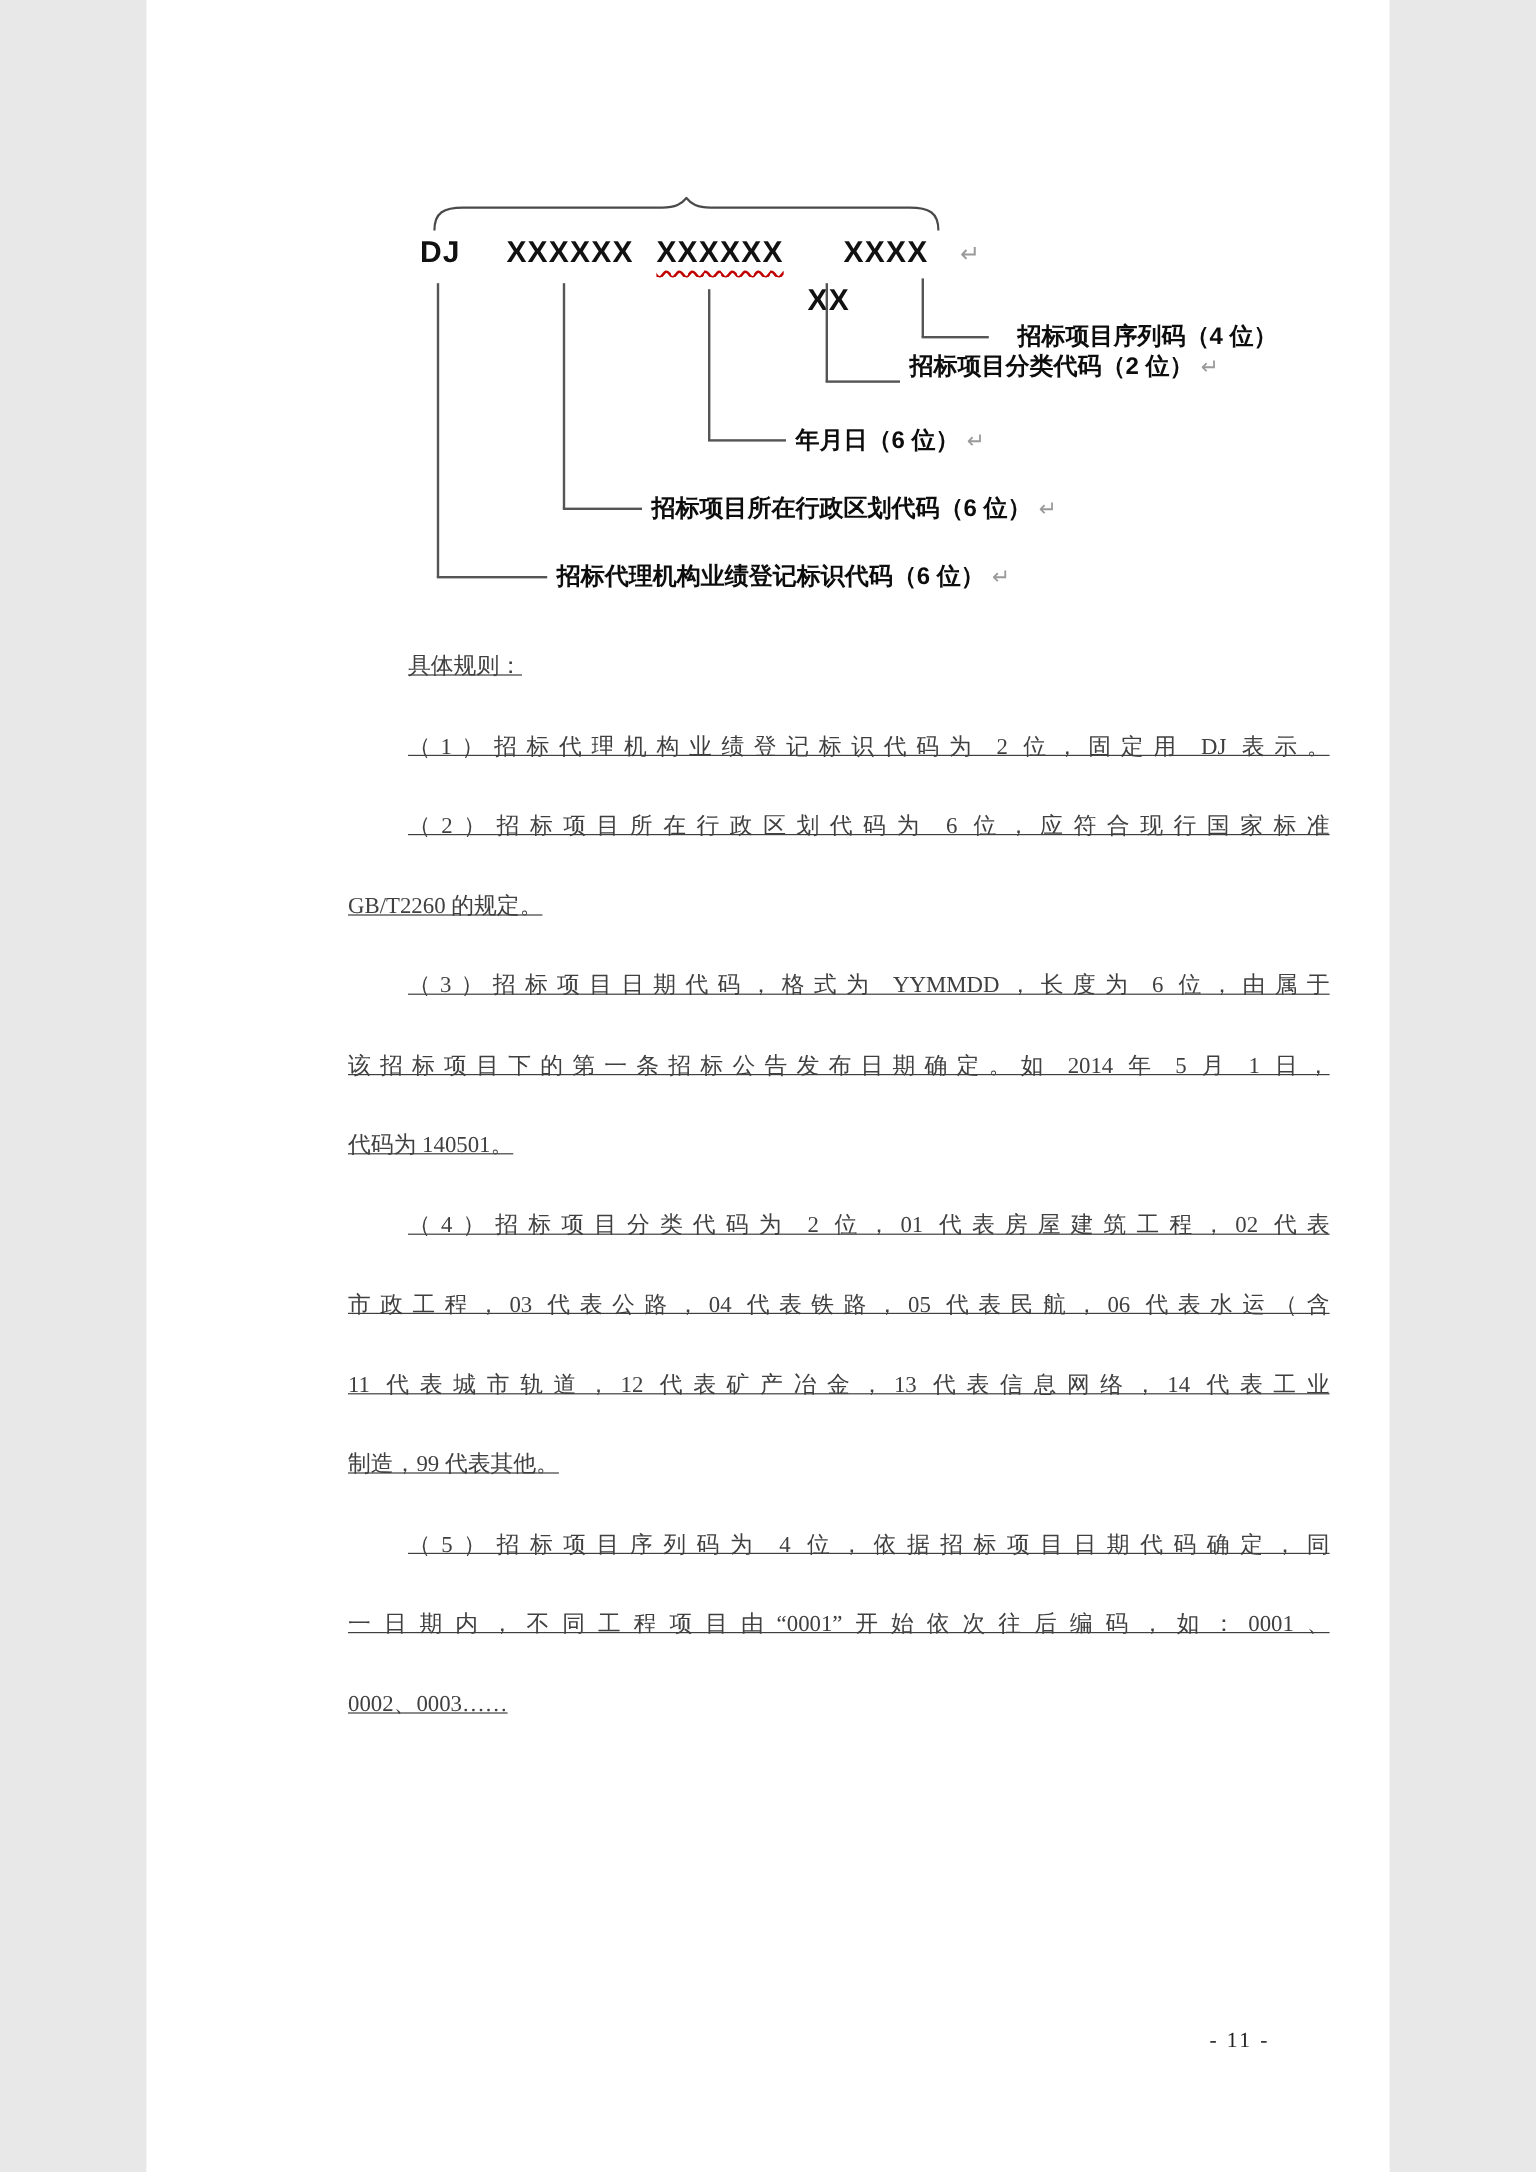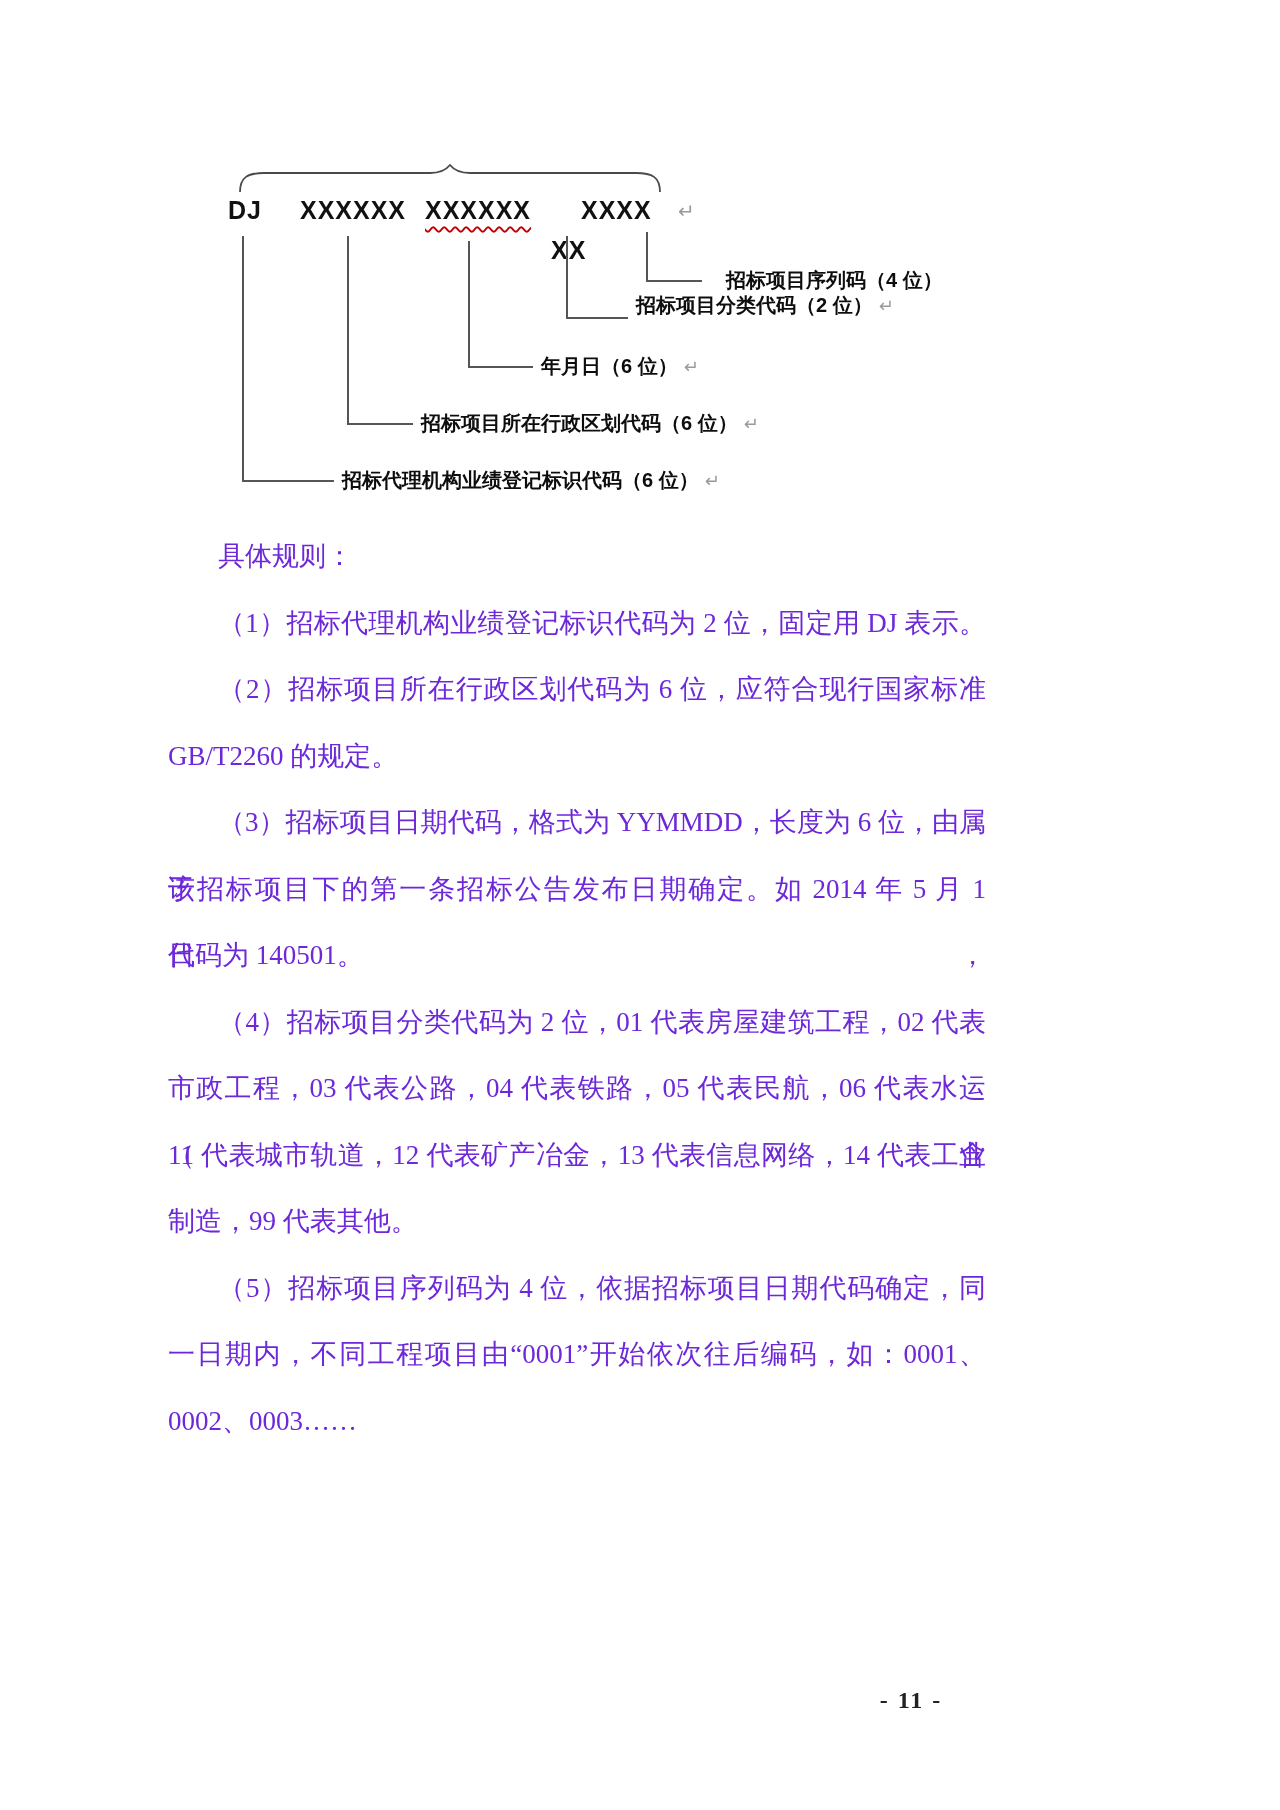--- a/index.html
+++ b/index.html
@@ -1,17 +1,17 @@
 <!DOCTYPE html>
 <html><head>
 <meta charset="utf-8">
 <style>
   html,body { margin:0; padding:0; background:#e8e8e8; }
   .page {
-    position:relative; width:1280px; height:1810px; background:#ffffff;
+    position:relative; width:1036px; height:1810px; background:#ffffff;
     margin:0 auto; overflow:hidden;
     font-family:"Liberation Serif","DejaVu Serif",serif; color:#1c1c1c;
   }
 
   
   .brace { position:absolute; left:238px; top:164px; }
   .code-seg {
     position:absolute; top:196px; font-family:"Liberation Sans","DejaVu Sans",sans-serif;
     font-weight:bold; font-size:25px; color:#111; letter-spacing:1px; white-space:nowrap;
   }
@@ -25,29 +25,29 @@
   .hline { position:absolute; height:0; border-top:2px solid #555; }
   .dlabel {
     position:absolute; font-family:"Liberation Sans","DejaVu Sans",sans-serif;
     font-weight:bold; font-size:20px; color:#0d0d0d; white-space:nowrap;
   }
   .dlabel .ret-inline { color:#9a9a9a; font-weight:normal; font-size:18px; margin-left:6px; }
 
   
   .body-text { position:absolute; left:168px; top:523px; width:818px; }
   .bline {
-    height:66.5px; line-height:66.5px; font-size:27px; color:#6d28d9;
-    white-space:nowrap; overflow:visible;
+    height:66.5px; line-height:66.5px; font-size:19px; color:#404040;
+    white-space:nowrap; overflow:visible;text-decoration:underline;
   }
   .bline.just { white-space:normal; text-align:justify; text-align-last:justify; }
   .bline.indent { text-indent:50px; }
 
   .page-num {
     position:absolute; left:846px; top:1672px; width:130px; height:56px;
-    line-height:56px; text-align:center; font-size:24px; color:#222; letter-spacing:2px;font-weight:bold;
+    line-height:56px; text-align:center; font-size:18px; color:#222; letter-spacing:2px;
   }
 </style>
 </head>
 <body>
 
 <div class="page">
 
   <div>
 
     <svg class="brace" width="424" height="30" viewBox="0 0 424 30">

